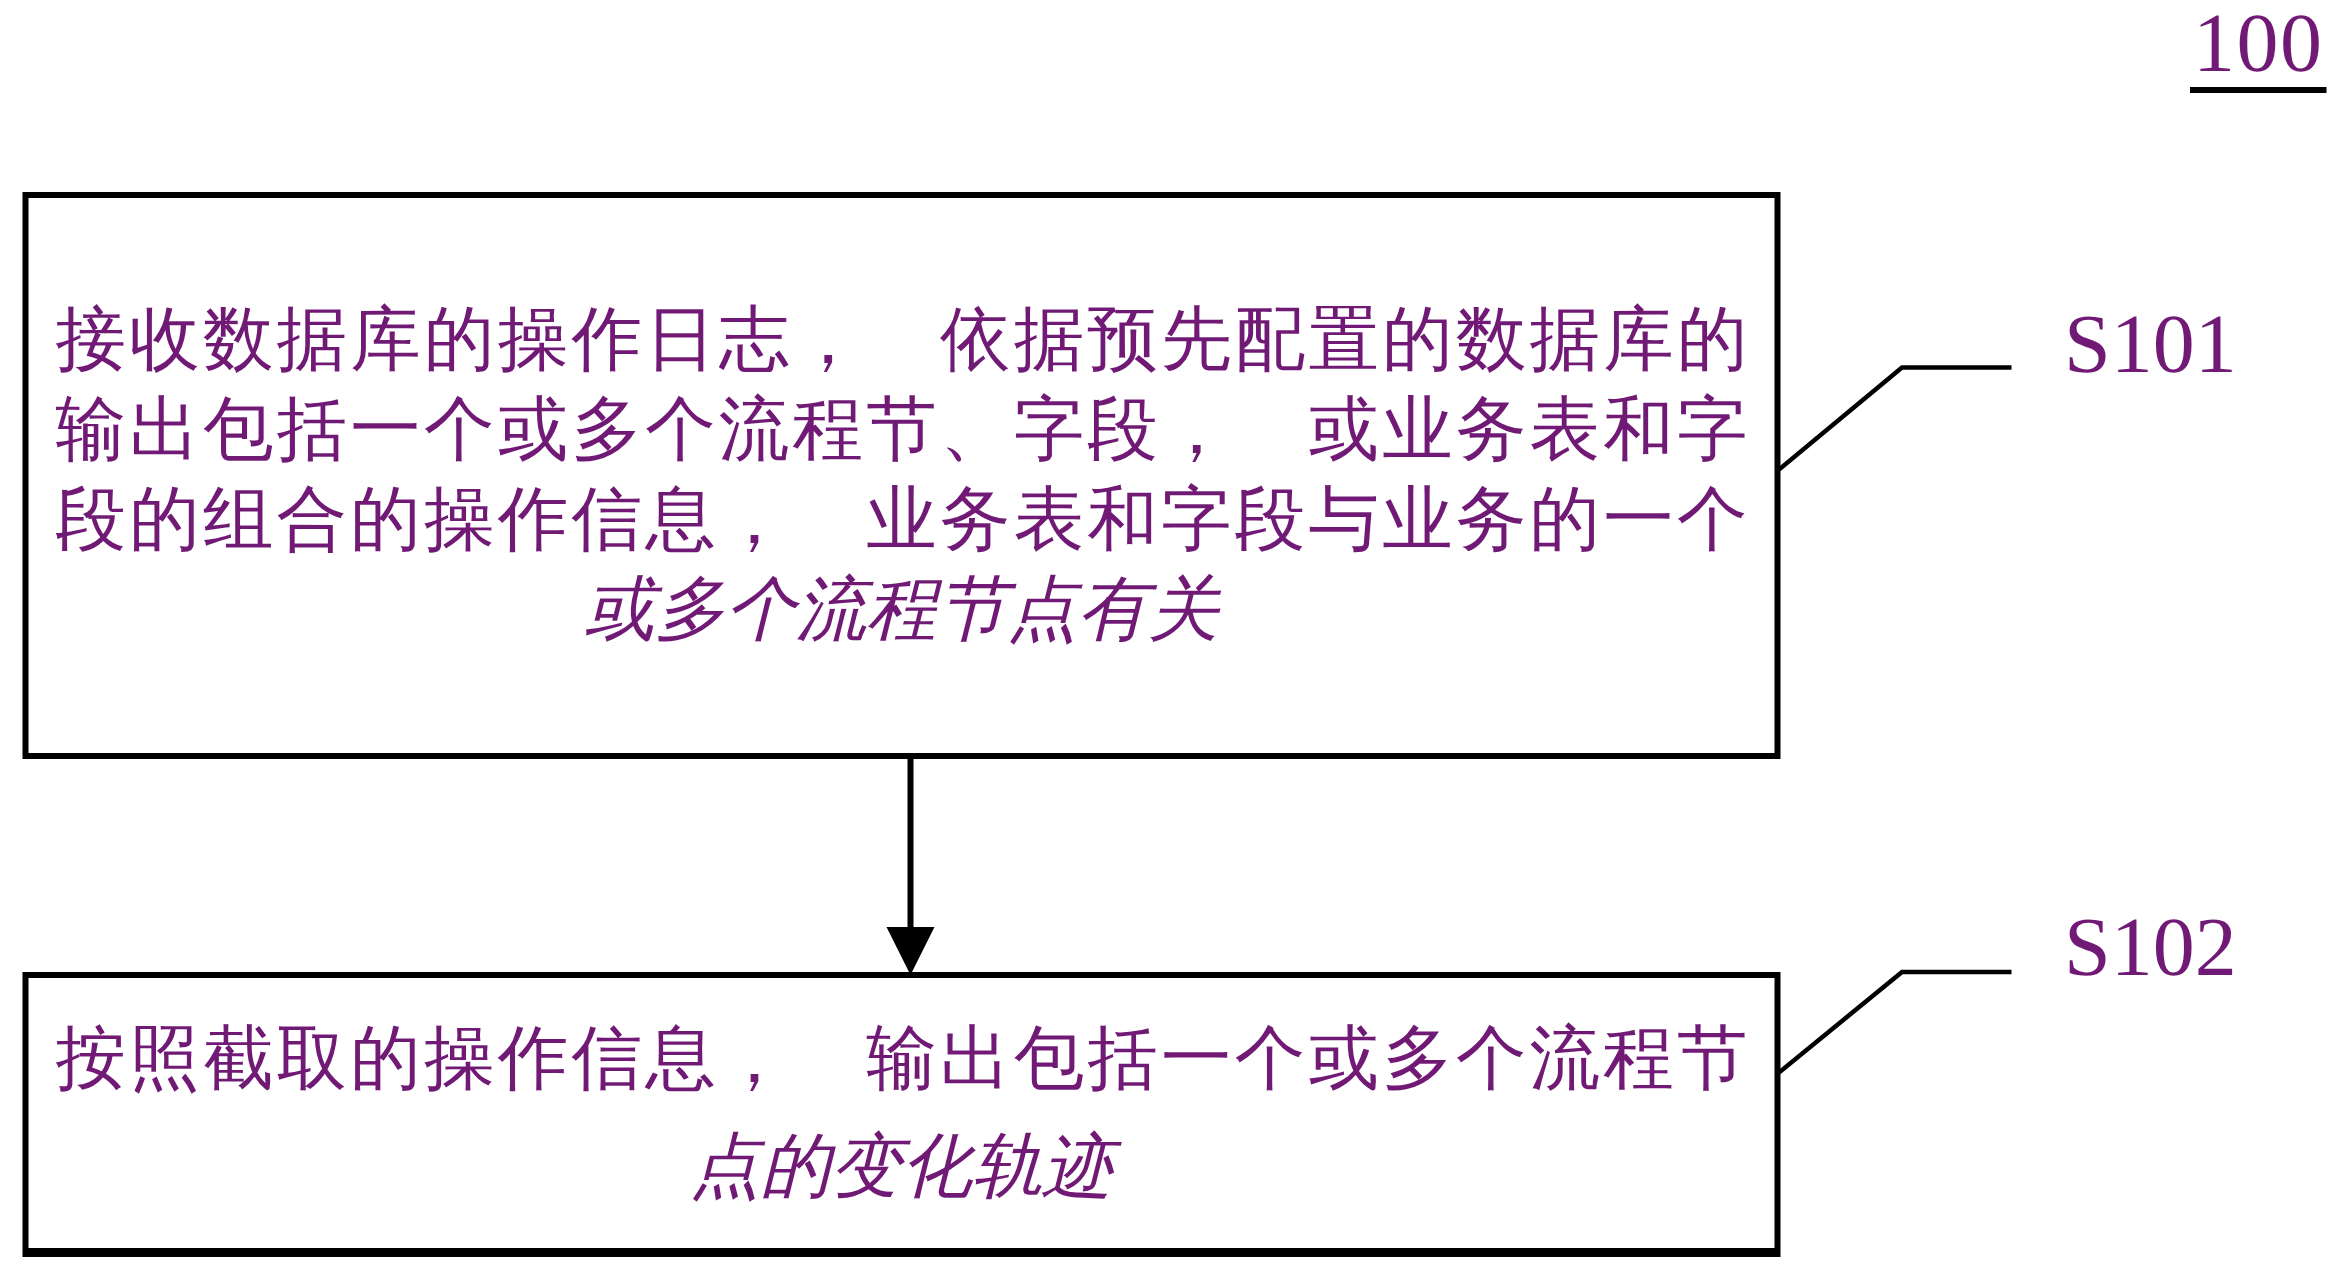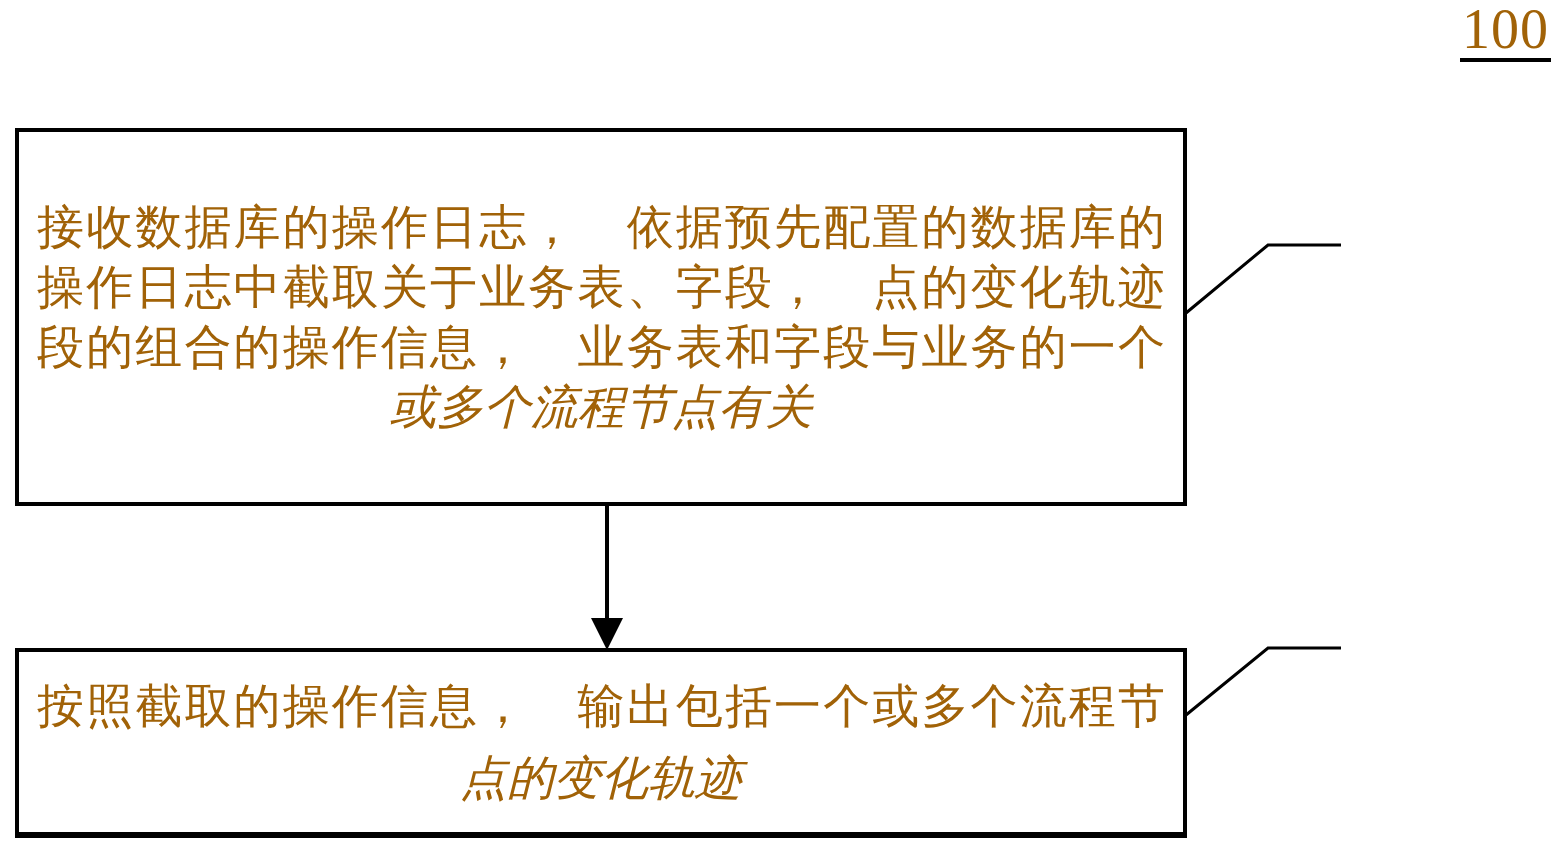--- a/index.html
+++ b/index.html
@@ -5,21 +5,21 @@
   html, body {
     margin: 0;
     padding: 0;
     background: #ffffff;
   }
   .canvas {
     position: relative;
     width: 1555px;
     height: 851px;
     background: #ffffff;
-    color: #a16207;
+    color: #701a75;
     font-family: "Liberation Serif", "DejaVu Serif", serif;
     overflow: hidden;
   }
 
   
   .fig-number {
     position: absolute;
     left: 1460px;
     top: 4px;
     font-size: 56px;
@@ -85,35 +85,37 @@
 </style>
 </head>
 <body>
 
 <div class="canvas">
 
   <div class="fig-number">100</div>
 
   <div class="step-box box-1">
     <div class="text-line">接收数据库的操作日志，　依据预先配置的数据库的</div>
-    <div class="text-line">操作日志中截取关于业务表、字段，　点的变化轨迹</div>
+    <div class="text-line">输出包括一个或多个流程节、字段，　或业务表和字</div>
     <div class="text-line">段的组合的操作信息，　业务表和字段与业务的一个</div>
     <div class="text-line center">或多个流程节点有关</div>
   </div>
 
   <div class="step-box box-2">
     <div class="text-line">按照截取的操作信息，　输出包括一个或多个流程节</div>
     <div class="text-line center">点的变化轨迹</div>
   </div>
 
   <svg class="connector-layer" width="1555" height="851" viewBox="0 0 1555 851">
 
     <line x1="607" y1="505" x2="607" y2="624" stroke="#000" stroke-width="4"></line>
     <polygon points="591,618 623,618 607,650" fill="#000"></polygon>
 
     <polyline points="1186,313 1268,245 1341,245" fill="none" stroke="#000" stroke-width="3"></polyline>
 
     <polyline points="1186,715 1268,648 1341,648" fill="none" stroke="#000" stroke-width="3"></polyline>
   </svg>
 
+  <div class="step-label label-1">S101</div>
 
+  <div class="step-label label-2">S102</div>
 
 </div>
 
 </body></html>

